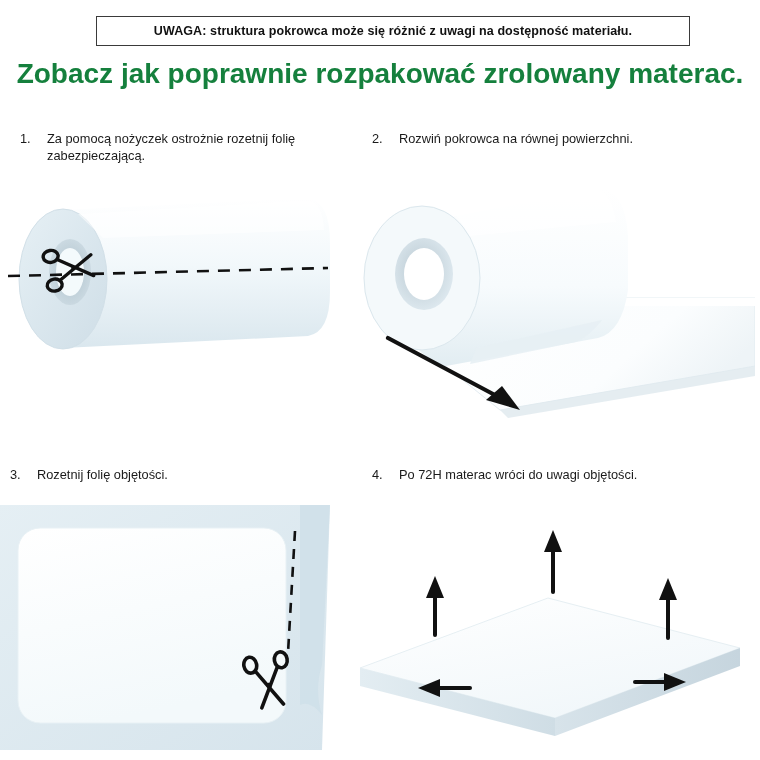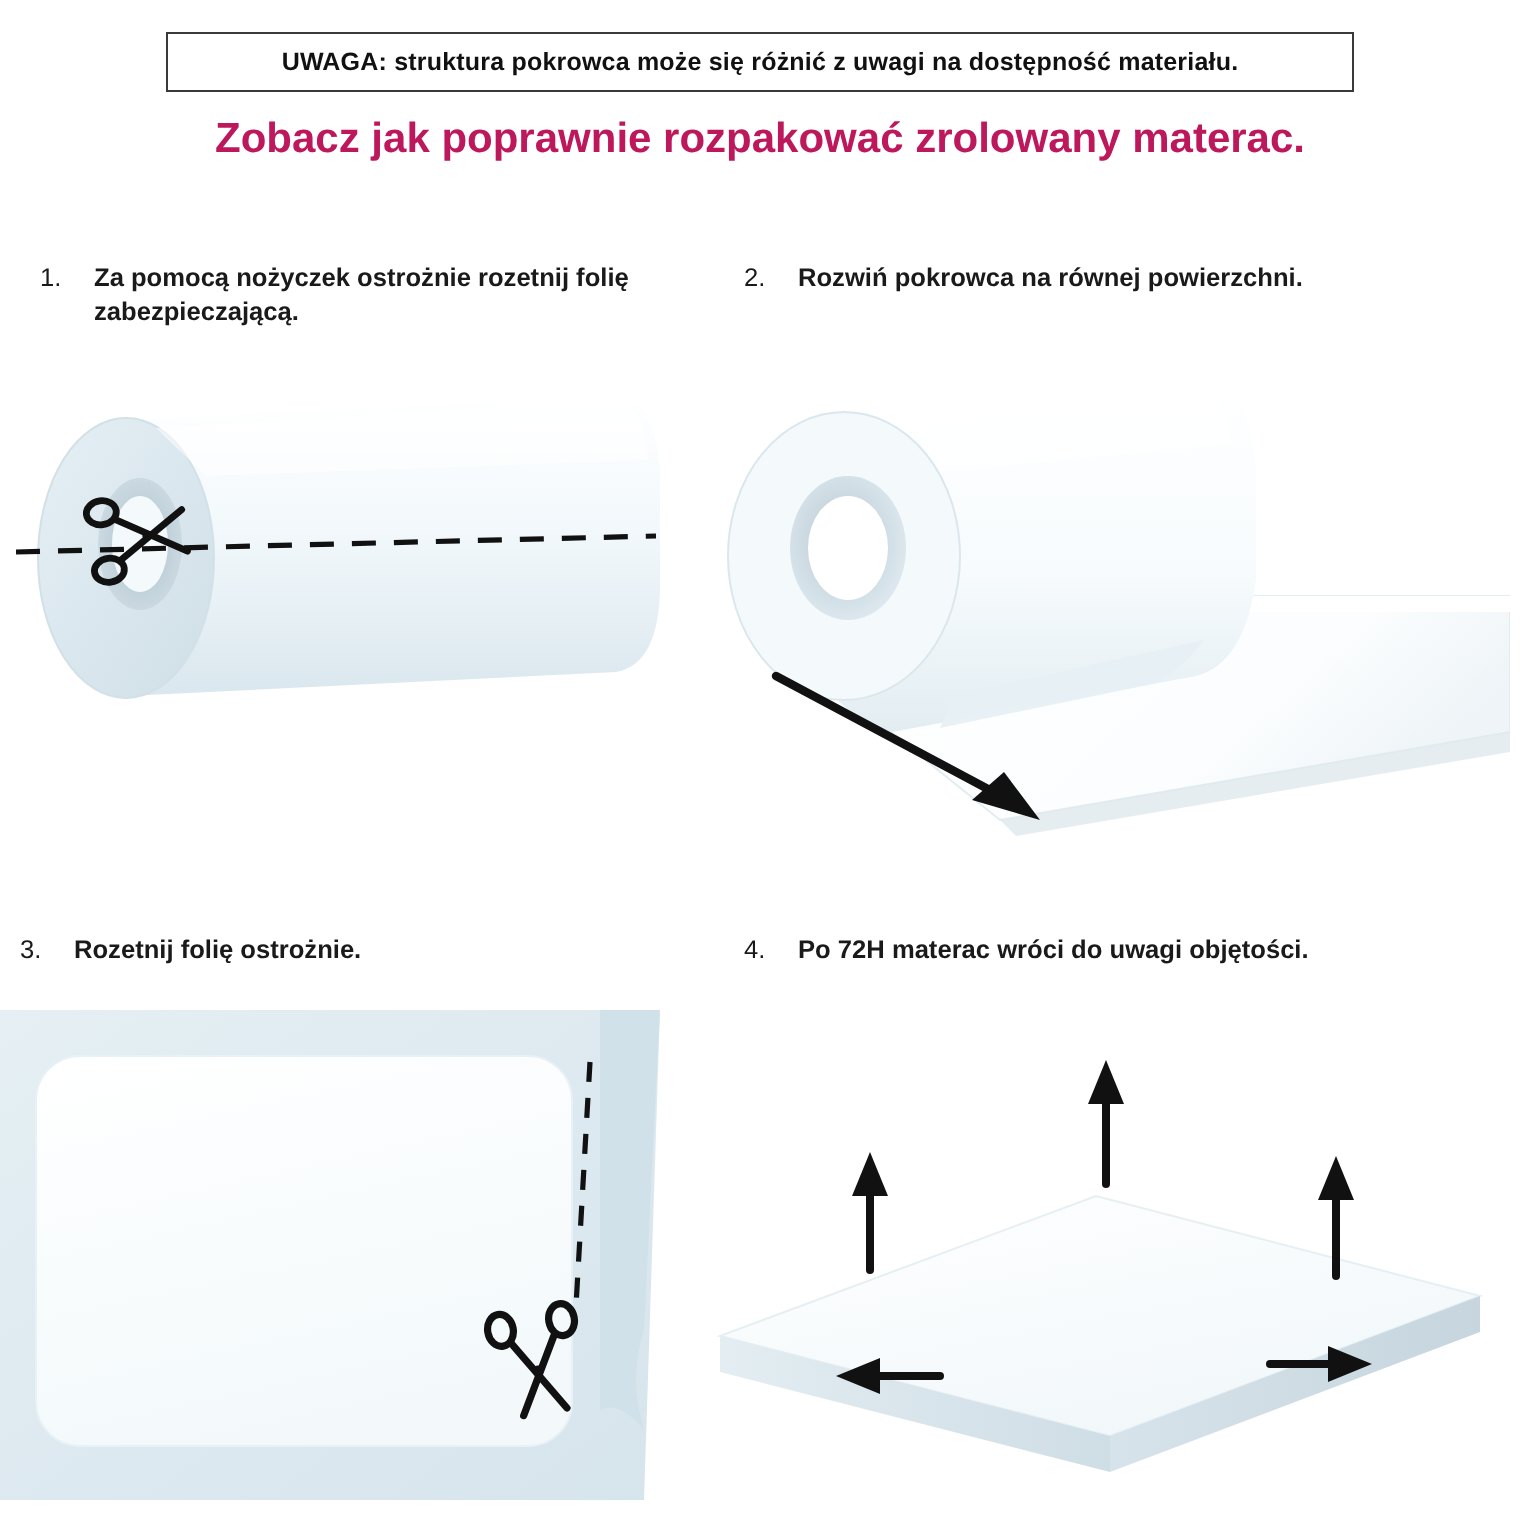--- a/index.html
+++ b/index.html
@@ -12,21 +12,21 @@
     background: #ffffff;
     font-family: "Liberation Sans", sans-serif;
     color: #1a1a1a;
     overflow: hidden;
     position: relative;
   }
 
   
   .notice {
     position: absolute;
-    left: 83px;
+    left: 96px;
     top: 16px;
     width: 594px;
     height: 30px;
     border: 1px solid #3a3a3a;
     background: #ffffff;
     display: flex;
     align-items: center;
     justify-content: center;
     box-sizing: border-box;
   }
@@ -38,43 +38,42 @@
     white-space: nowrap;
   }
 
   
   .headline {
     position: absolute;
     left: 0;
     top: 58px;
     width: 760px;
     text-align: center;
-    font-size: 21px;
+    font-size: 28px;
     font-weight: bold;
-    color: #be185d;
+    color: #15803d;
   }
 
   
   .step-caption {
     position: absolute;
     font-size: 12.8px;
     color: #1a1a1a;
     line-height: 1.35;
   }
   .step-caption .num {
     position: absolute;
     left: 0;
     top: 0;
     width: 22px;
     text-align: left;
   }
   .step-caption .txt {
     display: block;
     margin-left: 27px;
-    font-weight: bold;
   }
 
   #cap1 { left: 20px;  top: 130px; width: 310px; }
   #cap2 { left: 372px; top: 130px; width: 330px; }
   #cap3 { left: 10px;  top: 466px; width: 320px; }
   #cap4 { left: 372px; top: 466px; width: 340px; }
 
   
   .panel { position: absolute; }
   #panel1 { left: 8px;   top: 180px;  width: 330px; height: 200px; }
@@ -96,21 +95,21 @@
 <div class="step-caption" id="cap1">
   <span class="num">1.</span>
   <span class="txt">Za pomocą nożyczek ostrożnie rozetnij folię zabezpieczającą.</span>
 </div>
 <div class="step-caption" id="cap2">
   <span class="num">2.</span>
   <span class="txt">Rozwiń pokrowca na równej powierzchni.</span>
 </div>
 <div class="step-caption" id="cap3">
   <span class="num">3.</span>
-  <span class="txt">Rozetnij folię ostrożnie.</span>
+  <span class="txt">Rozetnij folię objętości.</span>
 </div>
 <div class="step-caption" id="cap4">
   <span class="num">4.</span>
   <span class="txt">Po 72H materac wróci do uwagi objętości.</span>
 </div>
 
 <div class="panel" id="panel1">
   <svg width="330" height="200" viewBox="0 0 330 200">
     <defs>
       <linearGradient id="rollBody" x1="0" y1="0" x2="0" y2="1">

